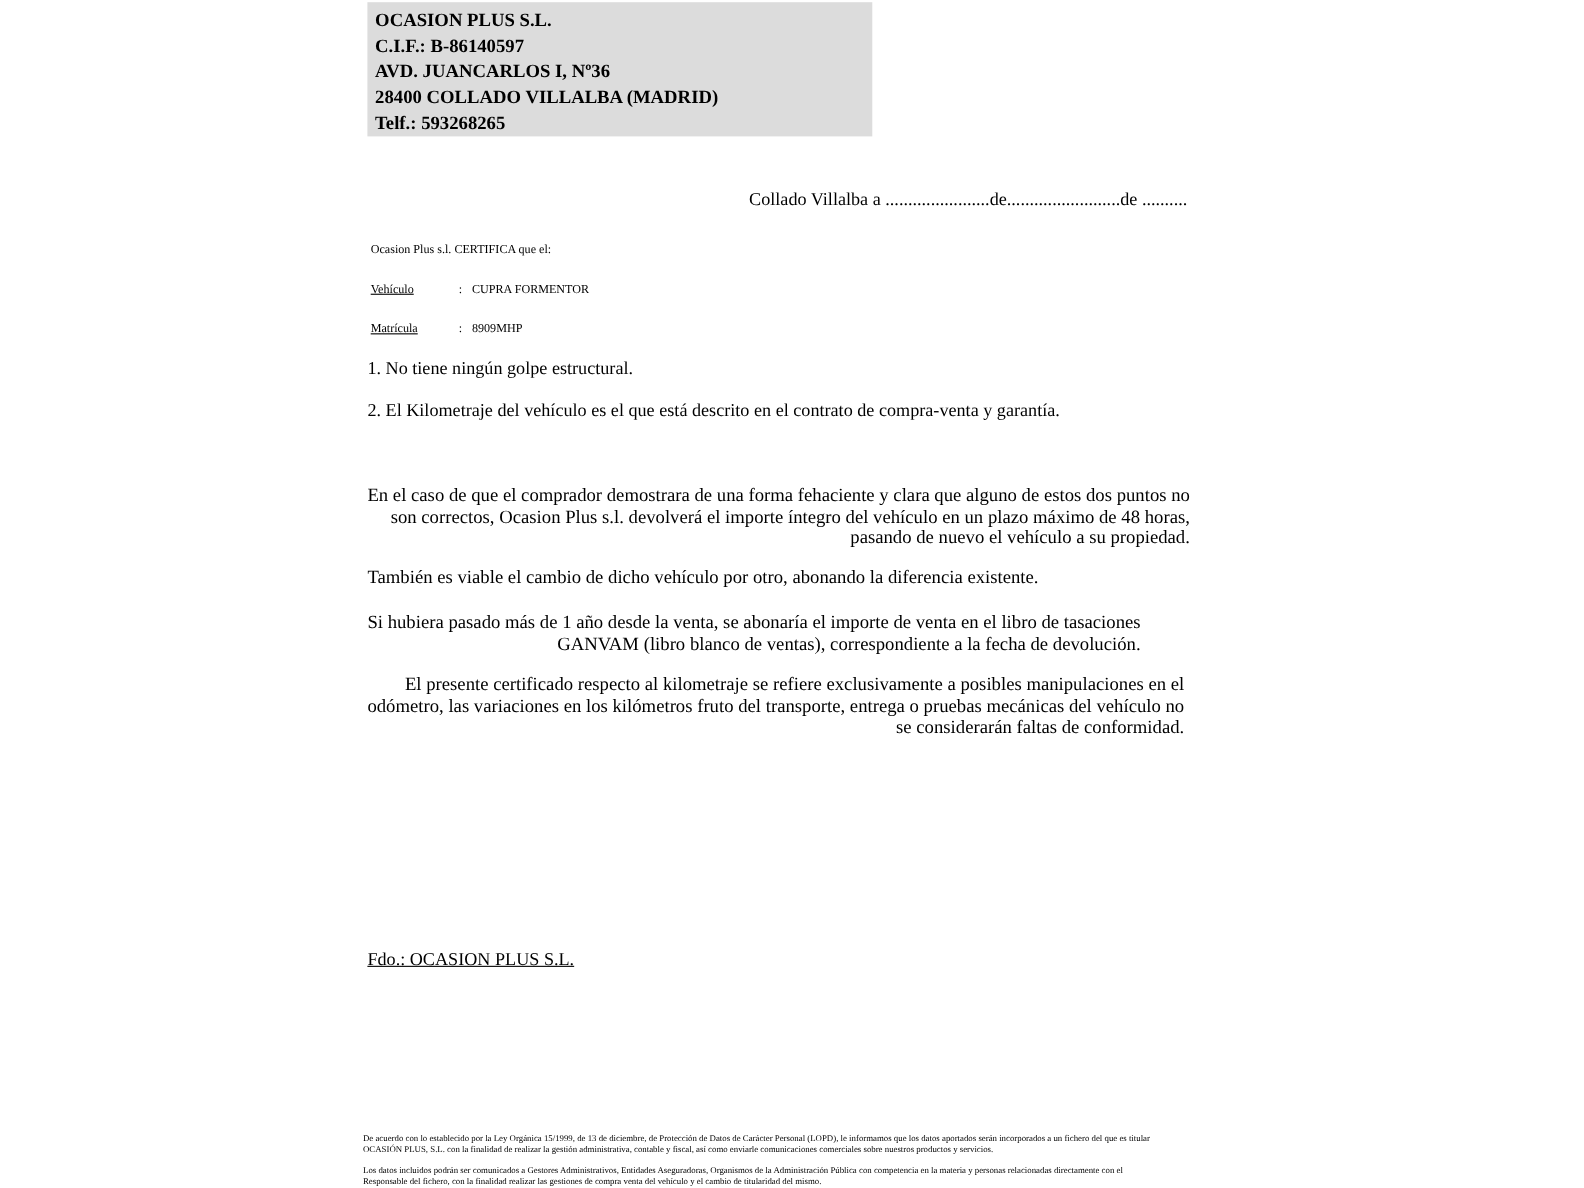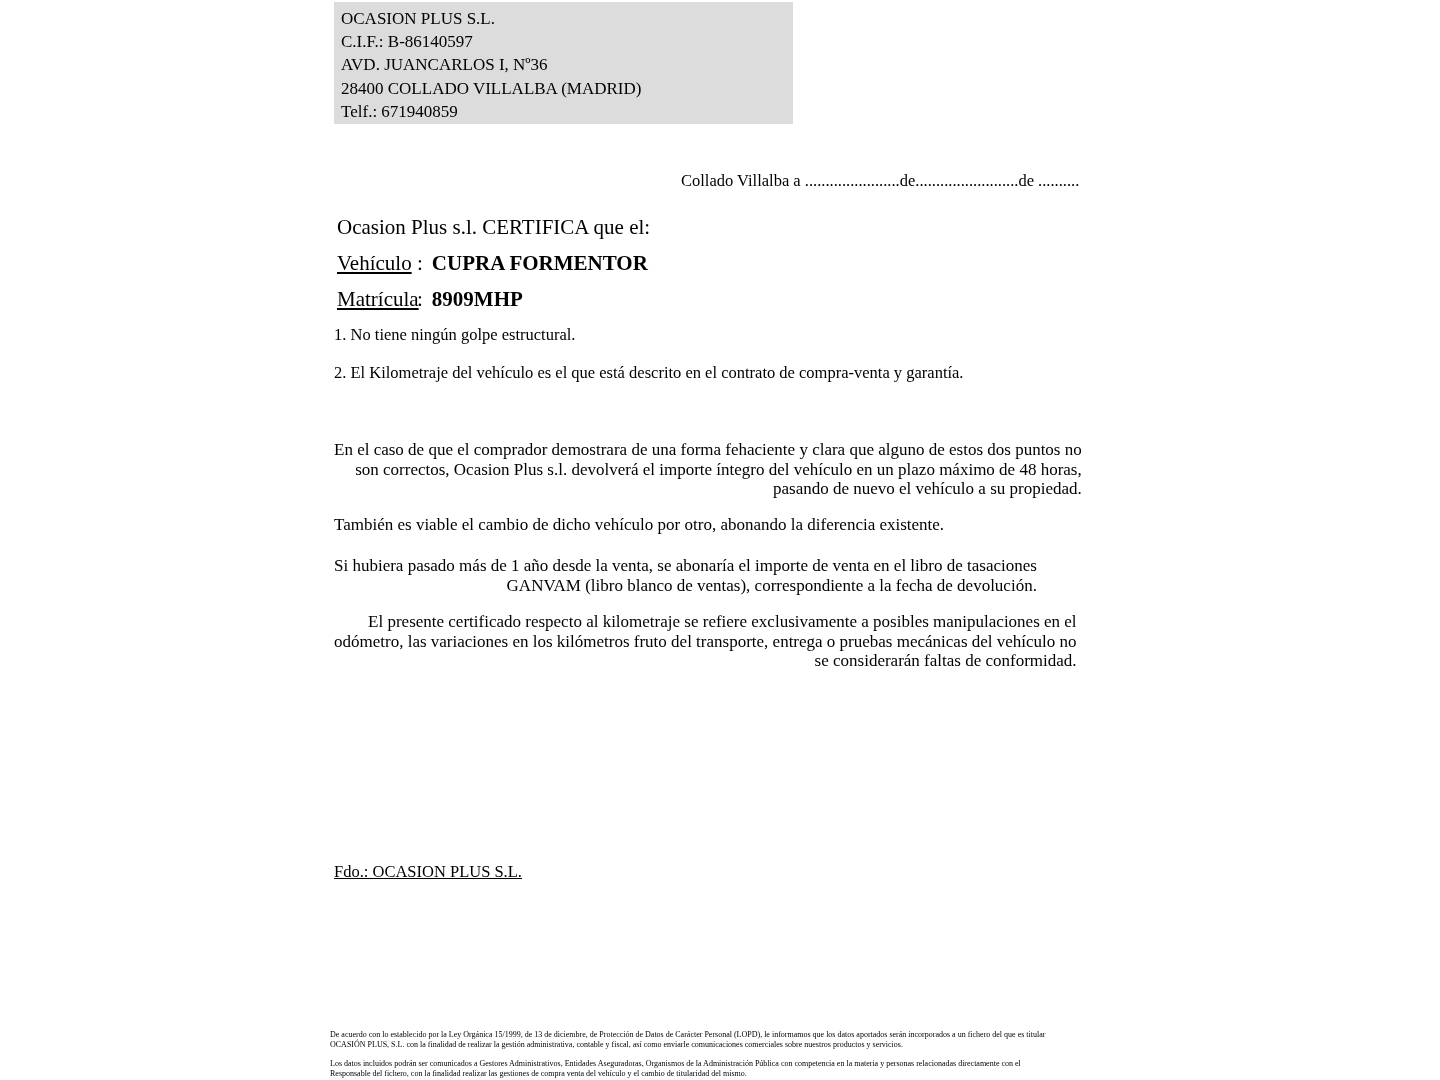--- a/index.html
+++ b/index.html
@@ -15,44 +15,44 @@
   }
   .header-box {
     position: absolute;
     left: 334px;
     top: 2px;
     width: 459px;
     height: 122px;
     background: #dcdcdc;
     padding: 5px 0 0 7px;
     font-size: 17px;
-    font-weight: normal;
+    font-weight: bold;
     line-height: 23.2px;
   }
   .date-line {
     position: absolute;
     left: 681px;
     top: 171px;
     font-size: 16.5px;
     white-space: nowrap;
   }
   .cert-block {
     position: absolute;
     left: 337px;
     top: 216px;
-    font-size: 21px;
+    font-size: 11px;
     line-height: 23.8px;
   }
   .field-label {
     display: inline-block;
     width: 80px;
     text-decoration: underline;
     margin-top: 12px;
   }
-  .field-value { margin-left: 9px; font-weight: bold; }
+  .field-value { margin-left: 9px; }
   .point {
     position: absolute;
     left: 334px;
     font-size: 16.5px;
     white-space: nowrap;
   }
   .point-1 { top: 325px; }
   .point-2 { top: 363px; }
   .para {
     position: absolute;
@@ -86,21 +86,21 @@
 </head>
 <body>
 
 <div class="page">
 
   <div class="header-box">
     <div>OCASION PLUS S.L.</div>
     <div>C.I.F.: B-86140597</div>
     <div>AVD. JUANCARLOS I, Nº36</div>
     <div>28400 COLLADO VILLALBA (MADRID)</div>
-    <div>Telf.: 671940859</div>
+    <div>Telf.: 593268265</div>
   </div>
 
   <div class="date-line">Collado Villalba a .......................de.........................de ..........</div>
 
   <div class="cert-block">
     <div>Ocasion Plus s.l. CERTIFICA que el:</div>
     <div class="field-row">
       <span class="field-label">Vehículo</span><span class="field-sep">:</span><span class="field-value">CUPRA FORMENTOR</span>
     </div>
     <div class="field-row">

